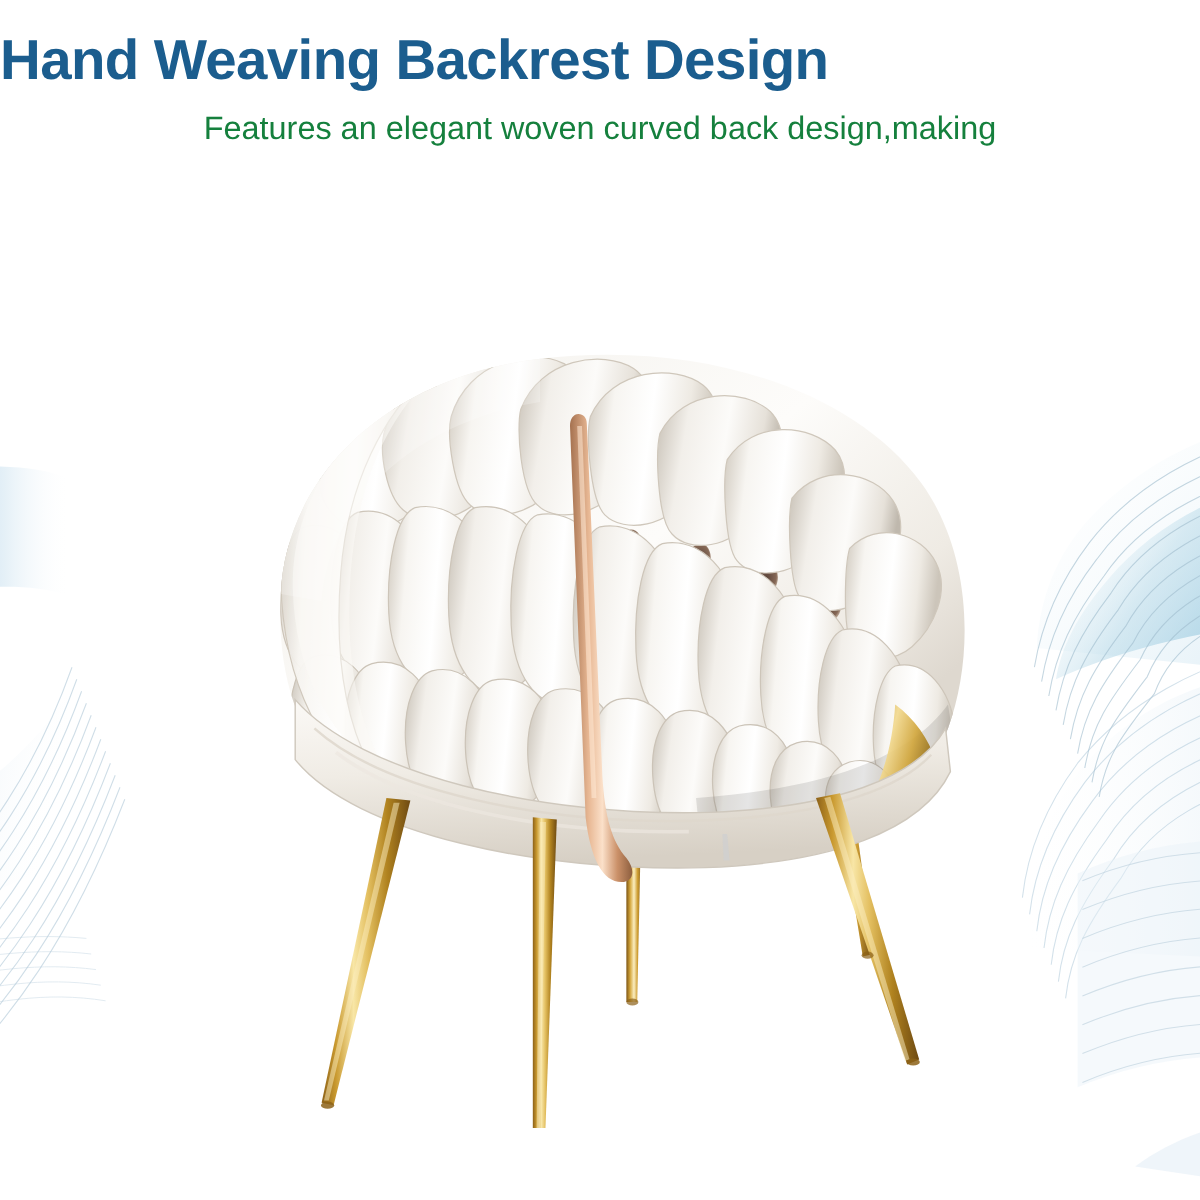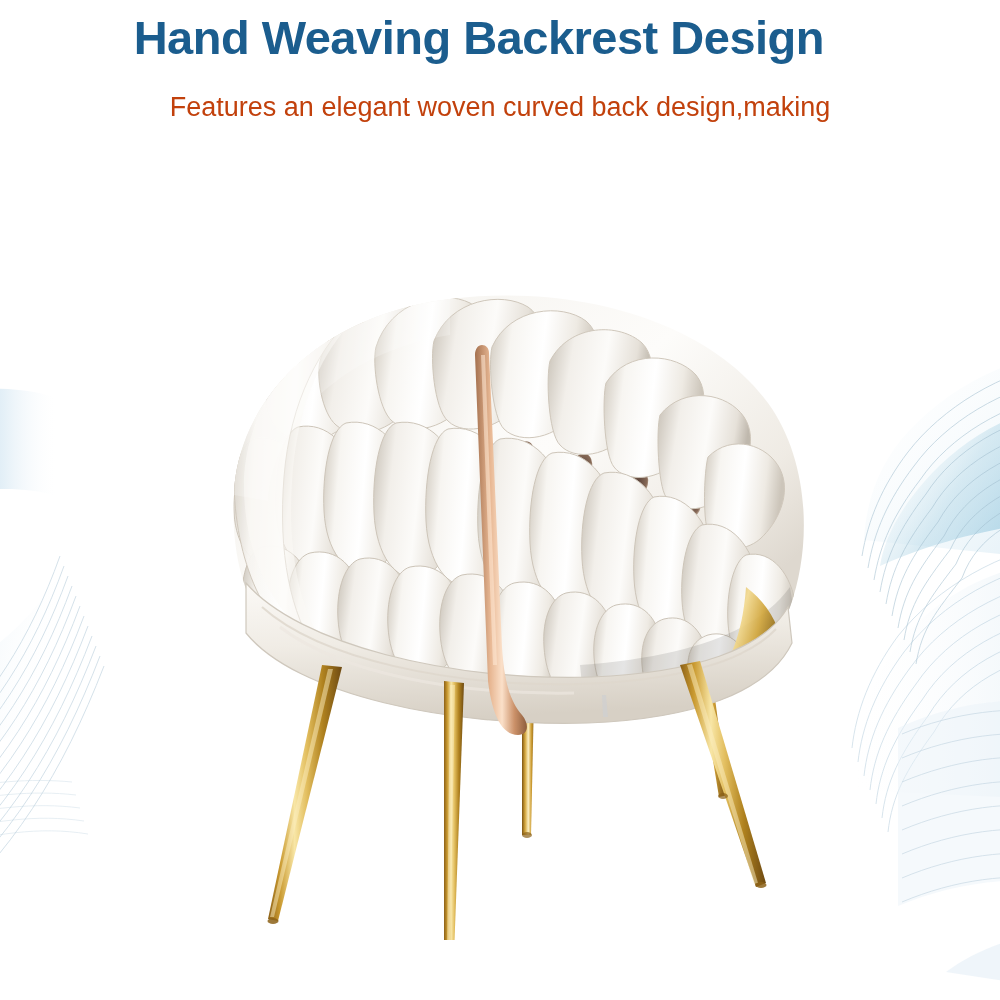--- a/index.html
+++ b/index.html
@@ -16,35 +16,35 @@
     background:#ffffff;
     overflow:hidden;
   }
 
   
   .header{
     position:absolute;left:0;top:0;width:1000px;height:190px;
     z-index:40;
   }
   .title{
-    position:absolute;left:0;top:12px;width:824px;
-    text-align:right;
+    position:absolute;left:0;top:24px;width:824px;
+    text-align:left;
     font-size:47px;
     font-weight:bold;
     letter-spacing:-0.5px;
     color:#1b5d8e;
     line-height:1.12;
     white-space:nowrap;
   }
   .subtitle{
     position:absolute;left:60px;top:90px;width:880px;
     text-align:center;
     font-size:27px;
     font-weight:normal;
-    color:#c2410c;
+    color:#15803d;
     line-height:1.33;
   }
 
   
   .deco{
     position:absolute;top:0;height:1000px;width:130px;
     z-index:5;pointer-events:none;overflow:hidden;
   }
   .deco-left{left:0;}
   .deco-right{right:0;width:150px;}

